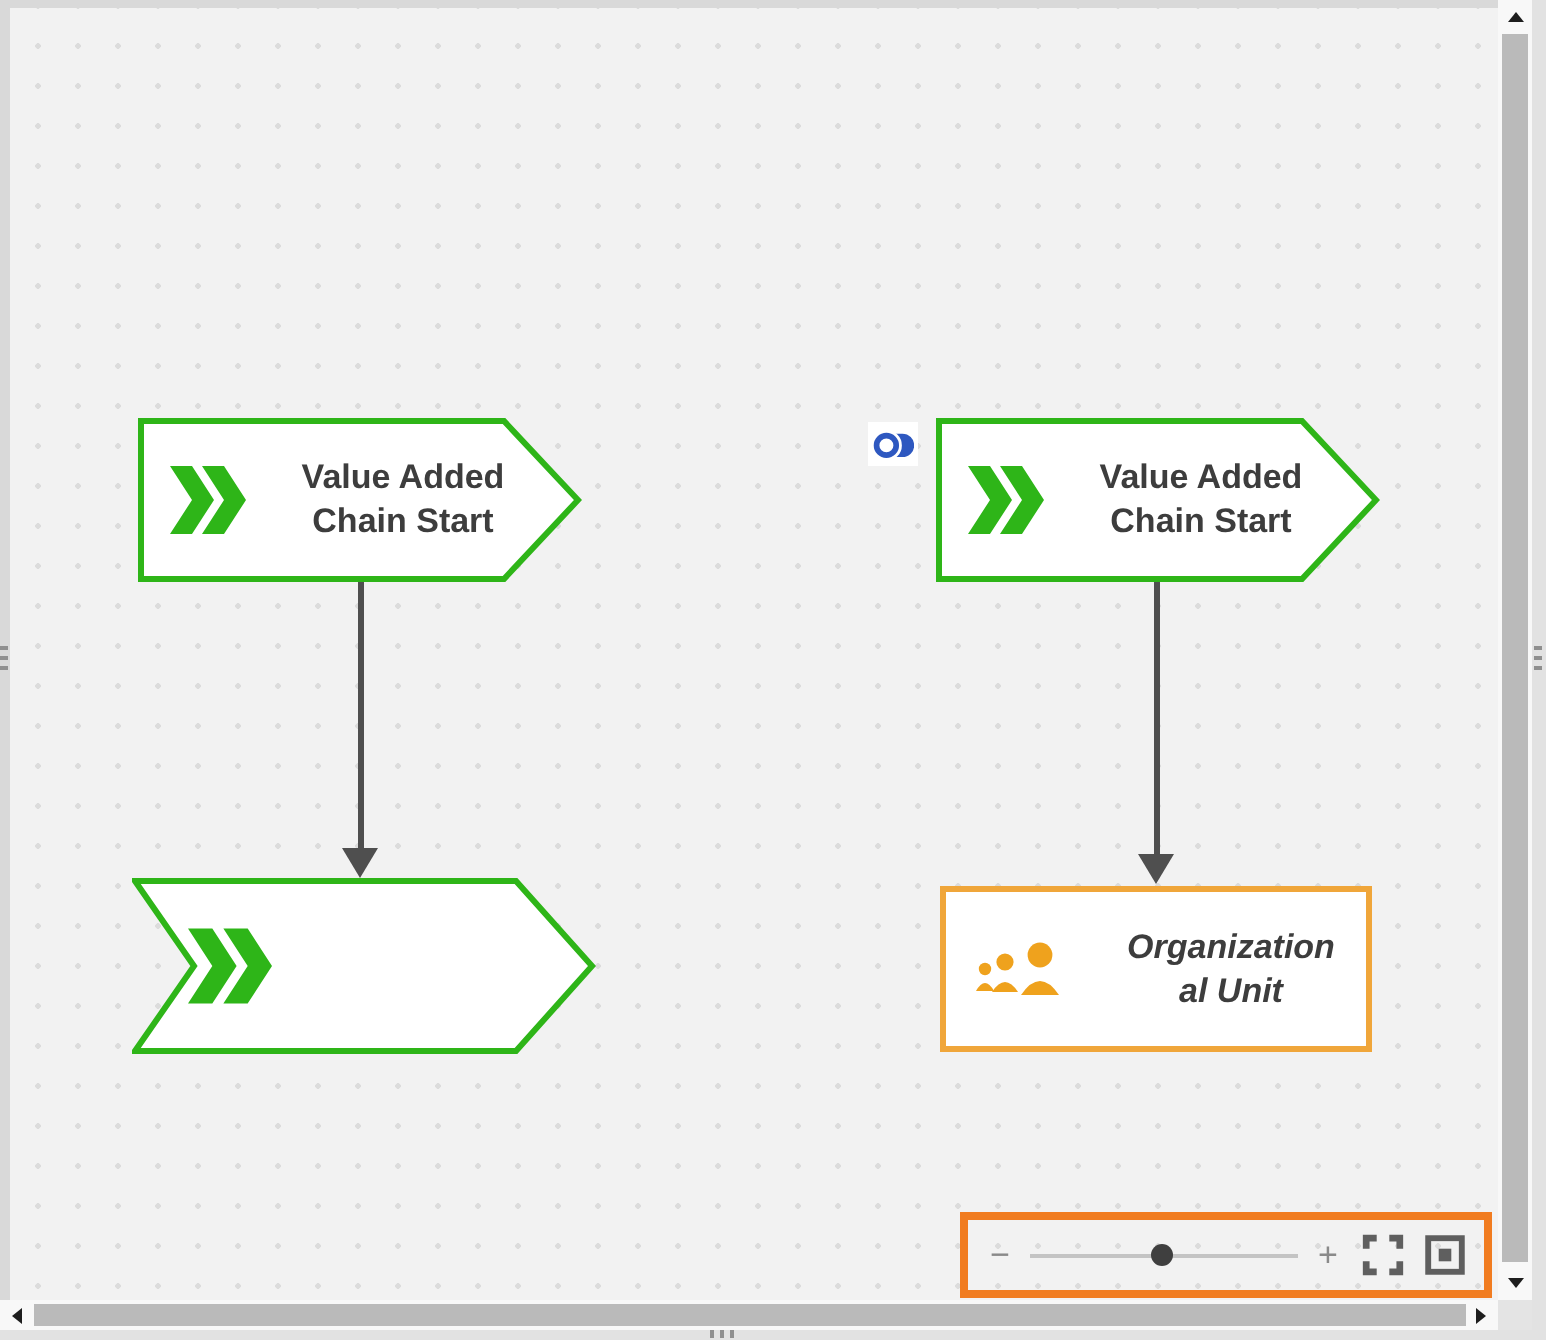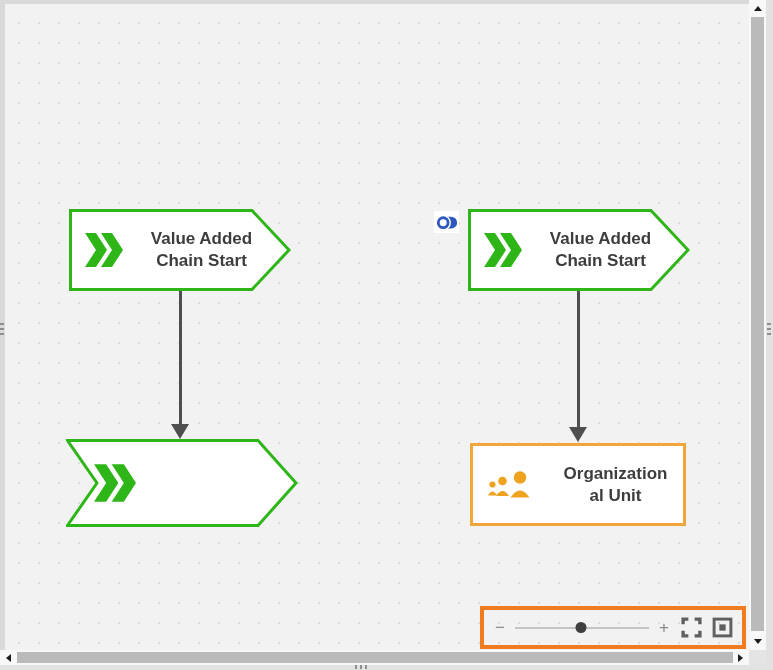--- a/index.html
+++ b/index.html
@@ -20,21 +20,21 @@
   .node .content { position:absolute; inset:0; display:flex; align-items:center;gap:19px; }
   .node .label {
     flex:1; text-align:center; font-weight:700; font-size:17px; line-height:22px;
     color:#3d3d3d; white-space:pre-line;
   }
 
   .n-vacs1 { left:64px; top:205px; width:222px; height:82px; }
   .n-vacs2 { left:463px; top:205px; width:222px; height:82px; }
   .n-vac   { left:61px; top:435px; width:232px; height:88px; }
   .n-org   { left:465px; top:439px; width:216px; height:83px;
-             background:#fff; border:3px solid #f0a63a; display:flex; align-items:center; }
+             background:#fff; border:3px solid #f0a63a; display:flex; align-items:center;font-style:italic; }
   .n-vacs1 .content, .n-vacs2 .content { padding-left:16px; }
   .n-vacs1 .label, .n-vacs2 .label { padding-right:30px; }
   .n-vac .content { padding-left:28px; }
   .n-vac .label { padding-right:34px; }
   .n-org .content { position:static; flex:1; padding-left:14px; }
   .n-org .label { padding-right:6px; }
 
   .link-badge {
     position:absolute; left:429px; top:207px; width:25px; height:22px;
     background:#fff; display:flex; align-items:center; justify-content:center;

